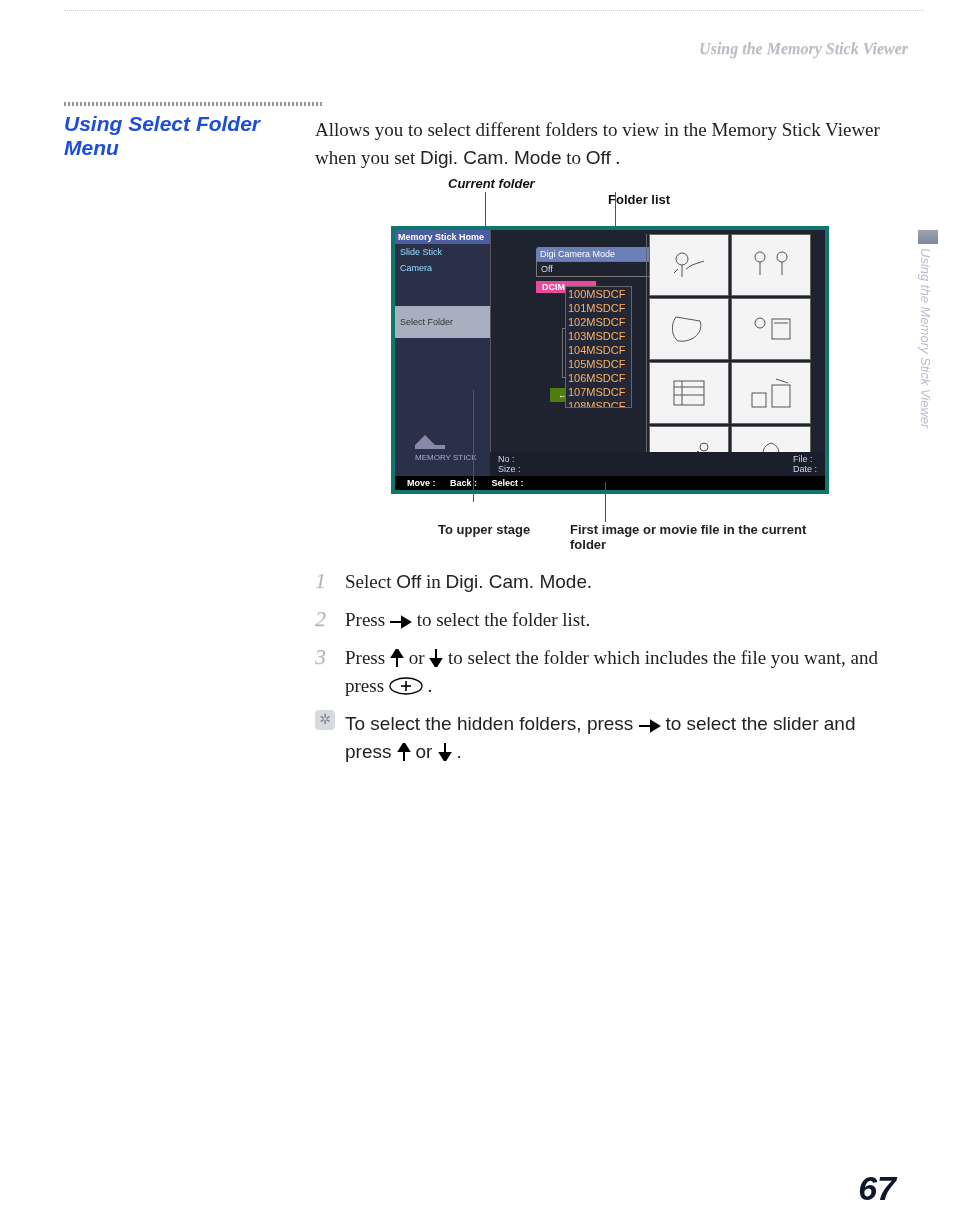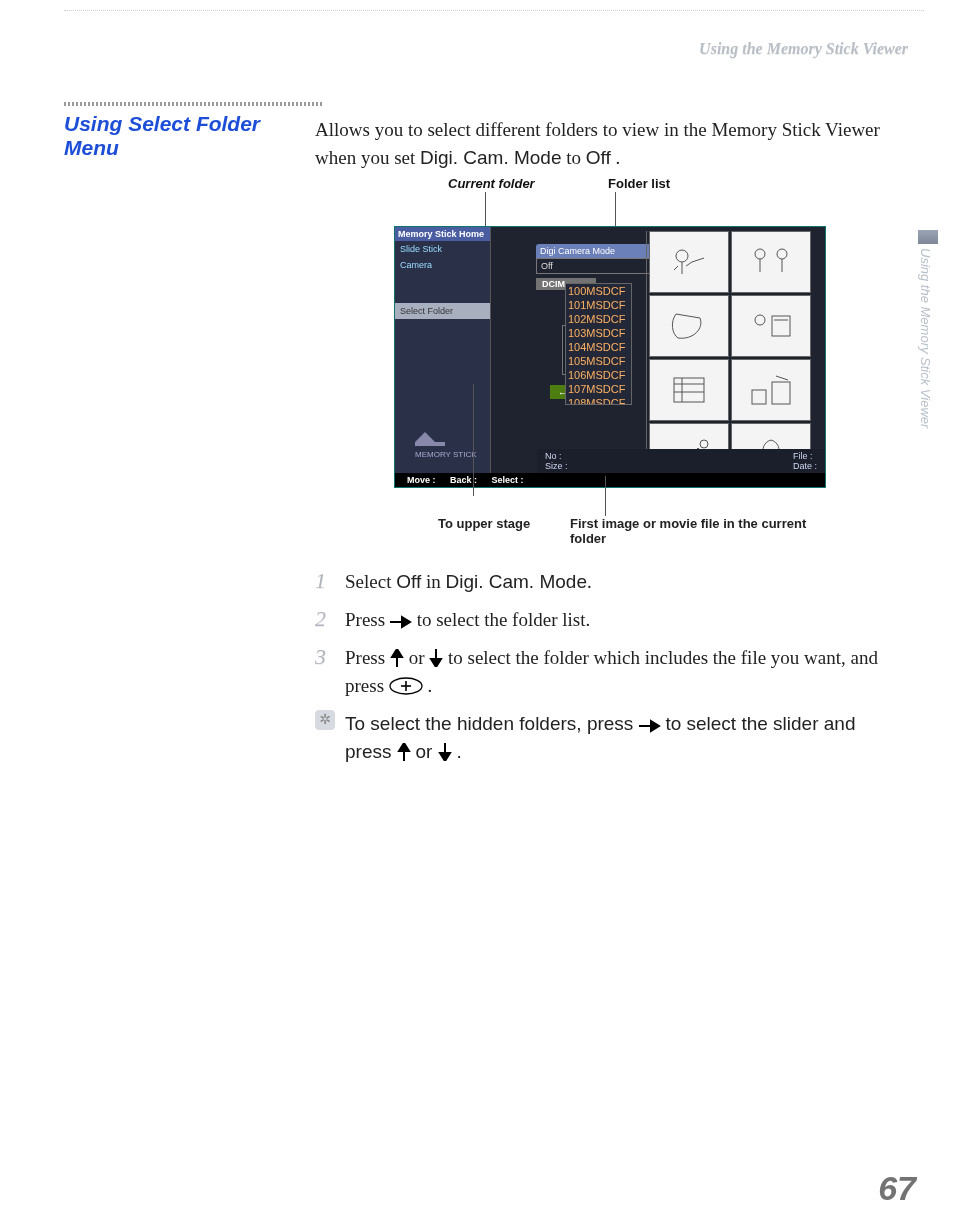--- a/index.html
+++ b/index.html
@@ -25,63 +25,63 @@
   }
   .intro-text{
     position:absolute;left:315px;top:116px;width:590px;
     font:19px/28px "Times New Roman",serif;
   }
   .figure-area{position:absolute;left:315px;top:176px;width:590px;}
   .callout{font:bold 13px Arial,Helvetica,sans-serif;color:#111;position:absolute;}
   .leader{position:absolute;width:1px;background:#555;}
   .screenshot{
     width:430px;height:260px;margin:50px auto 0;
-    border:1px solid #0f766e;background:#1f2330;
+    border:4px solid #0f766e;background:#1f2330;
     position:relative;
     overflow:hidden;
     font:10px Arial,Helvetica,sans-serif;color:#ddd;
   }
   .ss-left{position:absolute;left:0;top:0;bottom:14px;width:95px;background:#2a3048;border-right:1px solid #555;}
   .ss-left .home{background:#4a5da0;color:#fff;font-weight:bold;font-size:9px;padding:2px 3px;white-space:nowrap;}
   .ss-left .item{color:#9df;font-size:9px;padding:3px 5px;white-space:nowrap;}
-  .ss-left .sel{background:#a8b0c0;color:#333;padding:3px 5px;font-size:9px;margin-top:30px;}
+  .ss-left .sel{background:#a8b0c0;color:#333;padding:11px 5px;font-size:9px;margin-top:30px;}
   .ms-icon{position:absolute;bottom:14px;left:20px;font-size:8px;color:#aac;}
   .ss-mid{position:absolute;left:103px;top:3px;width:160px;padding-left:32px;}
   .mode-box{background:#6b7fb8;color:#fff;border-radius:3px 3px 0 0;font-size:9px;padding:2px 4px;margin:14px 6px 0 6px;}
   .mode-val{border:1px solid #777;padding:2px 4px;margin:0 6px 4px;font-size:9px;}
-  .dcim{background:#737373;color:#fff;font-weight:bold;padding:1px 6px;margin:4px 6px;width:48px;font-size:9px;}
+  .dcim{background:#ec4899;color:#fff;font-weight:bold;padding:1px 6px;margin:4px 6px;width:48px;font-size:9px;}
   .folder-list{position:absolute;left:170px;top:56px;width:65px;height:120px;border:1px solid #666;background:#232838;overflow:hidden;}
   .folder-list div{color:#ffb060;font-size:11px;padding:1px 2px;white-space:nowrap;}
   .thumb-preview{border:1px solid #777;width:60px;height:48px;margin:35px 0 0 32px;background:#1a1d2a;display:flex;align-items:center;justify-content:center;}
   .close-btn{background:#4d7c0f;color:#fff;padding:2px 8px;margin:10px 0 14px 20px;width:60px;font-size:9px;}
   .ss-right{position:absolute;right:4px;top:4px;bottom:28px;width:172px;
     display:flex;flex-wrap:wrap;gap:2px;align-content:flex-start;
     border-left:1px solid #666;padding-left:2px;
   }
   .thumb{width:80px;height:62px;border:1px solid #666;background:#f4f4f4;box-sizing:border-box;
     display:flex;align-items:center;justify-content:center;color:#555;}
   .ss-info{position:absolute;left:95px;right:0;bottom:14px;height:24px;background:#1b1f2c;
-    display:flex;align-items:center;padding:0 8px;font-size:9px;color:#cfd7ee;justify-content:space-between;margin-left:47px;}
+    display:flex;align-items:center;padding:0 8px;font-size:9px;color:#cfd7ee;justify-content:space-between;}
   .ss-bar{position:absolute;left:0;right:0;bottom:0;height:14px;background:#000;color:#fff;font:9px Arial;line-height:14px;}
   .ss-bar span{margin-left:12px;font-weight:bold;}
   .lower-callouts{position:relative;margin-top:8px;width:100%;}
   .lower-label{font:bold 13px Arial,Helvetica,sans-serif;}
   .steps{position:absolute;left:315px;top:568px;width:590px;font:19px/28px "Times New Roman",serif;}
   .step{display:flex;margin-bottom:10px;}
   .step-num{width:30px;font:italic 22px Georgia,serif;color:#b0b5bd;text-shadow:0 1px 0 #eee;flex:none;}
   .step-txt{flex:1;}
   .step-txt .sans{font-family:Arial,Helvetica,sans-serif;}
   svg.inline-icon{vertical-align:-3px;}
   .tip{display:flex;margin-top:8px;}
   .tip-icon{width:30px;flex:none;}
   .tip-icon .gear{width:20px;height:20px;border-radius:4px;background:#d7dbe1;display:flex;align-items:center;justify-content:center;color:#888;font-size:14px;}
   .side-tab{position:absolute;right:16px;top:230px;}
   .side-tab .bar{width:20px;height:14px;background:linear-gradient(#9aa4b4,#7d8798);margin-bottom:4px;}
   .side-tab .txt{writing-mode:vertical-rl;transform:rotate(0);font:italic 13px Arial;color:#b6bec8;}
-  .page-num{position:absolute;right:38px;bottom:24px;font:italic 900 34px Arial Black,Arial;color:#737373;}
+  .page-num{position:absolute;right:58px;bottom:24px;font:italic 900 34px Arial Black,Arial;color:#0f172a;}
   .sans{font-family:Arial,Helvetica,sans-serif;margin-top:24px;}
 </style>
 </head>
 <body>
 
 <div class="page-border"></div>
 
 <div class="header-right">Using the Memory Stick Viewer</div>
 
 <div class="section-title-deco"></div>
@@ -91,21 +91,21 @@
   <span>Allows you to select different folders to view in the Memory Stick Viewer when you set </span>
   <span class="sans">Digi. Cam. Mode</span>
   <span> to </span>
   <span class="sans">Off</span>
   <span>.</span>
 </div>
 
 <div class="figure-area">
   <div class="callout" style="left:133px;top:0;font-style:italic;">Current folder</div>
   <div class="leader" style="left:170px;top:16px;height:82px;"></div>
-  <div class="callout" style="left:293px;top:0;">Folder list</div>
+  <div class="callout" style="left:293px;top:16px;">Folder list</div>
   <div class="leader" style="left:300px;top:16px;height:90px;"></div>
 
   <div class="screenshot">
     <div class="ss-left">
       <div class="home">Memory Stick Home</div>
       <div class="item">Slide Stick</div>
       <div class="item">Camera</div>
       <div class="sel">Select Folder</div>
       <div class="ms-icon">
         <svg width="30" height="20">

